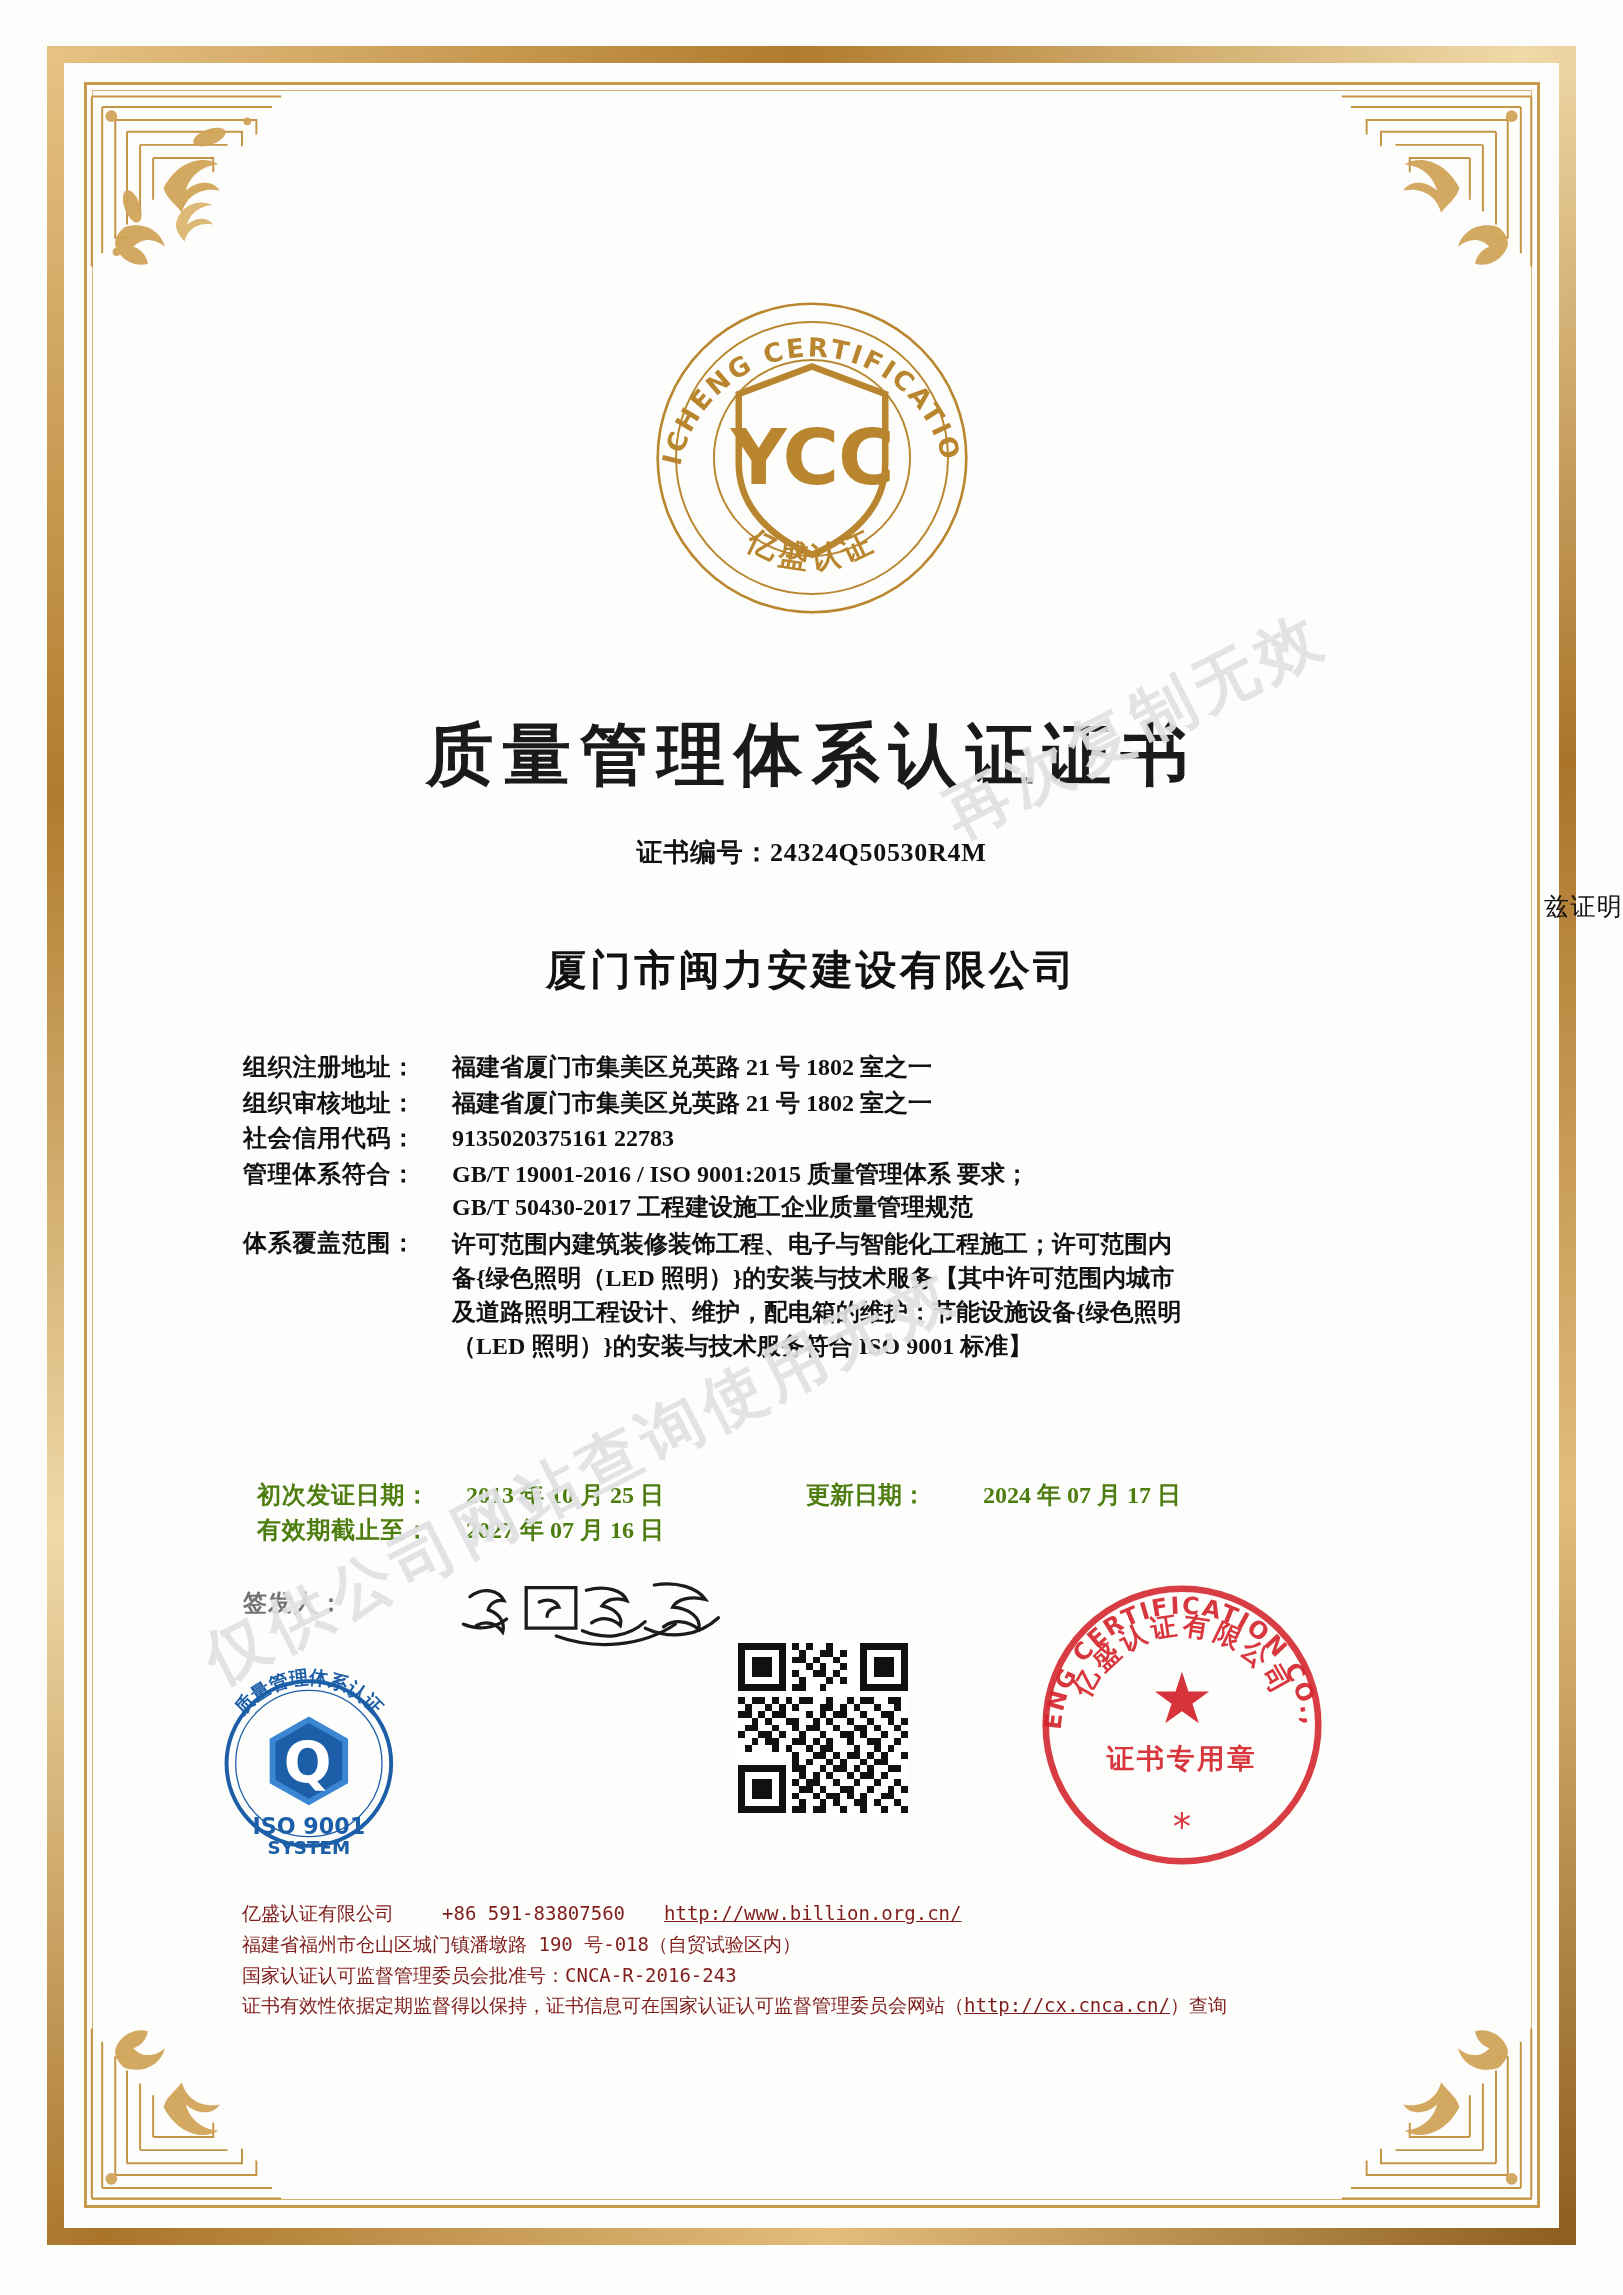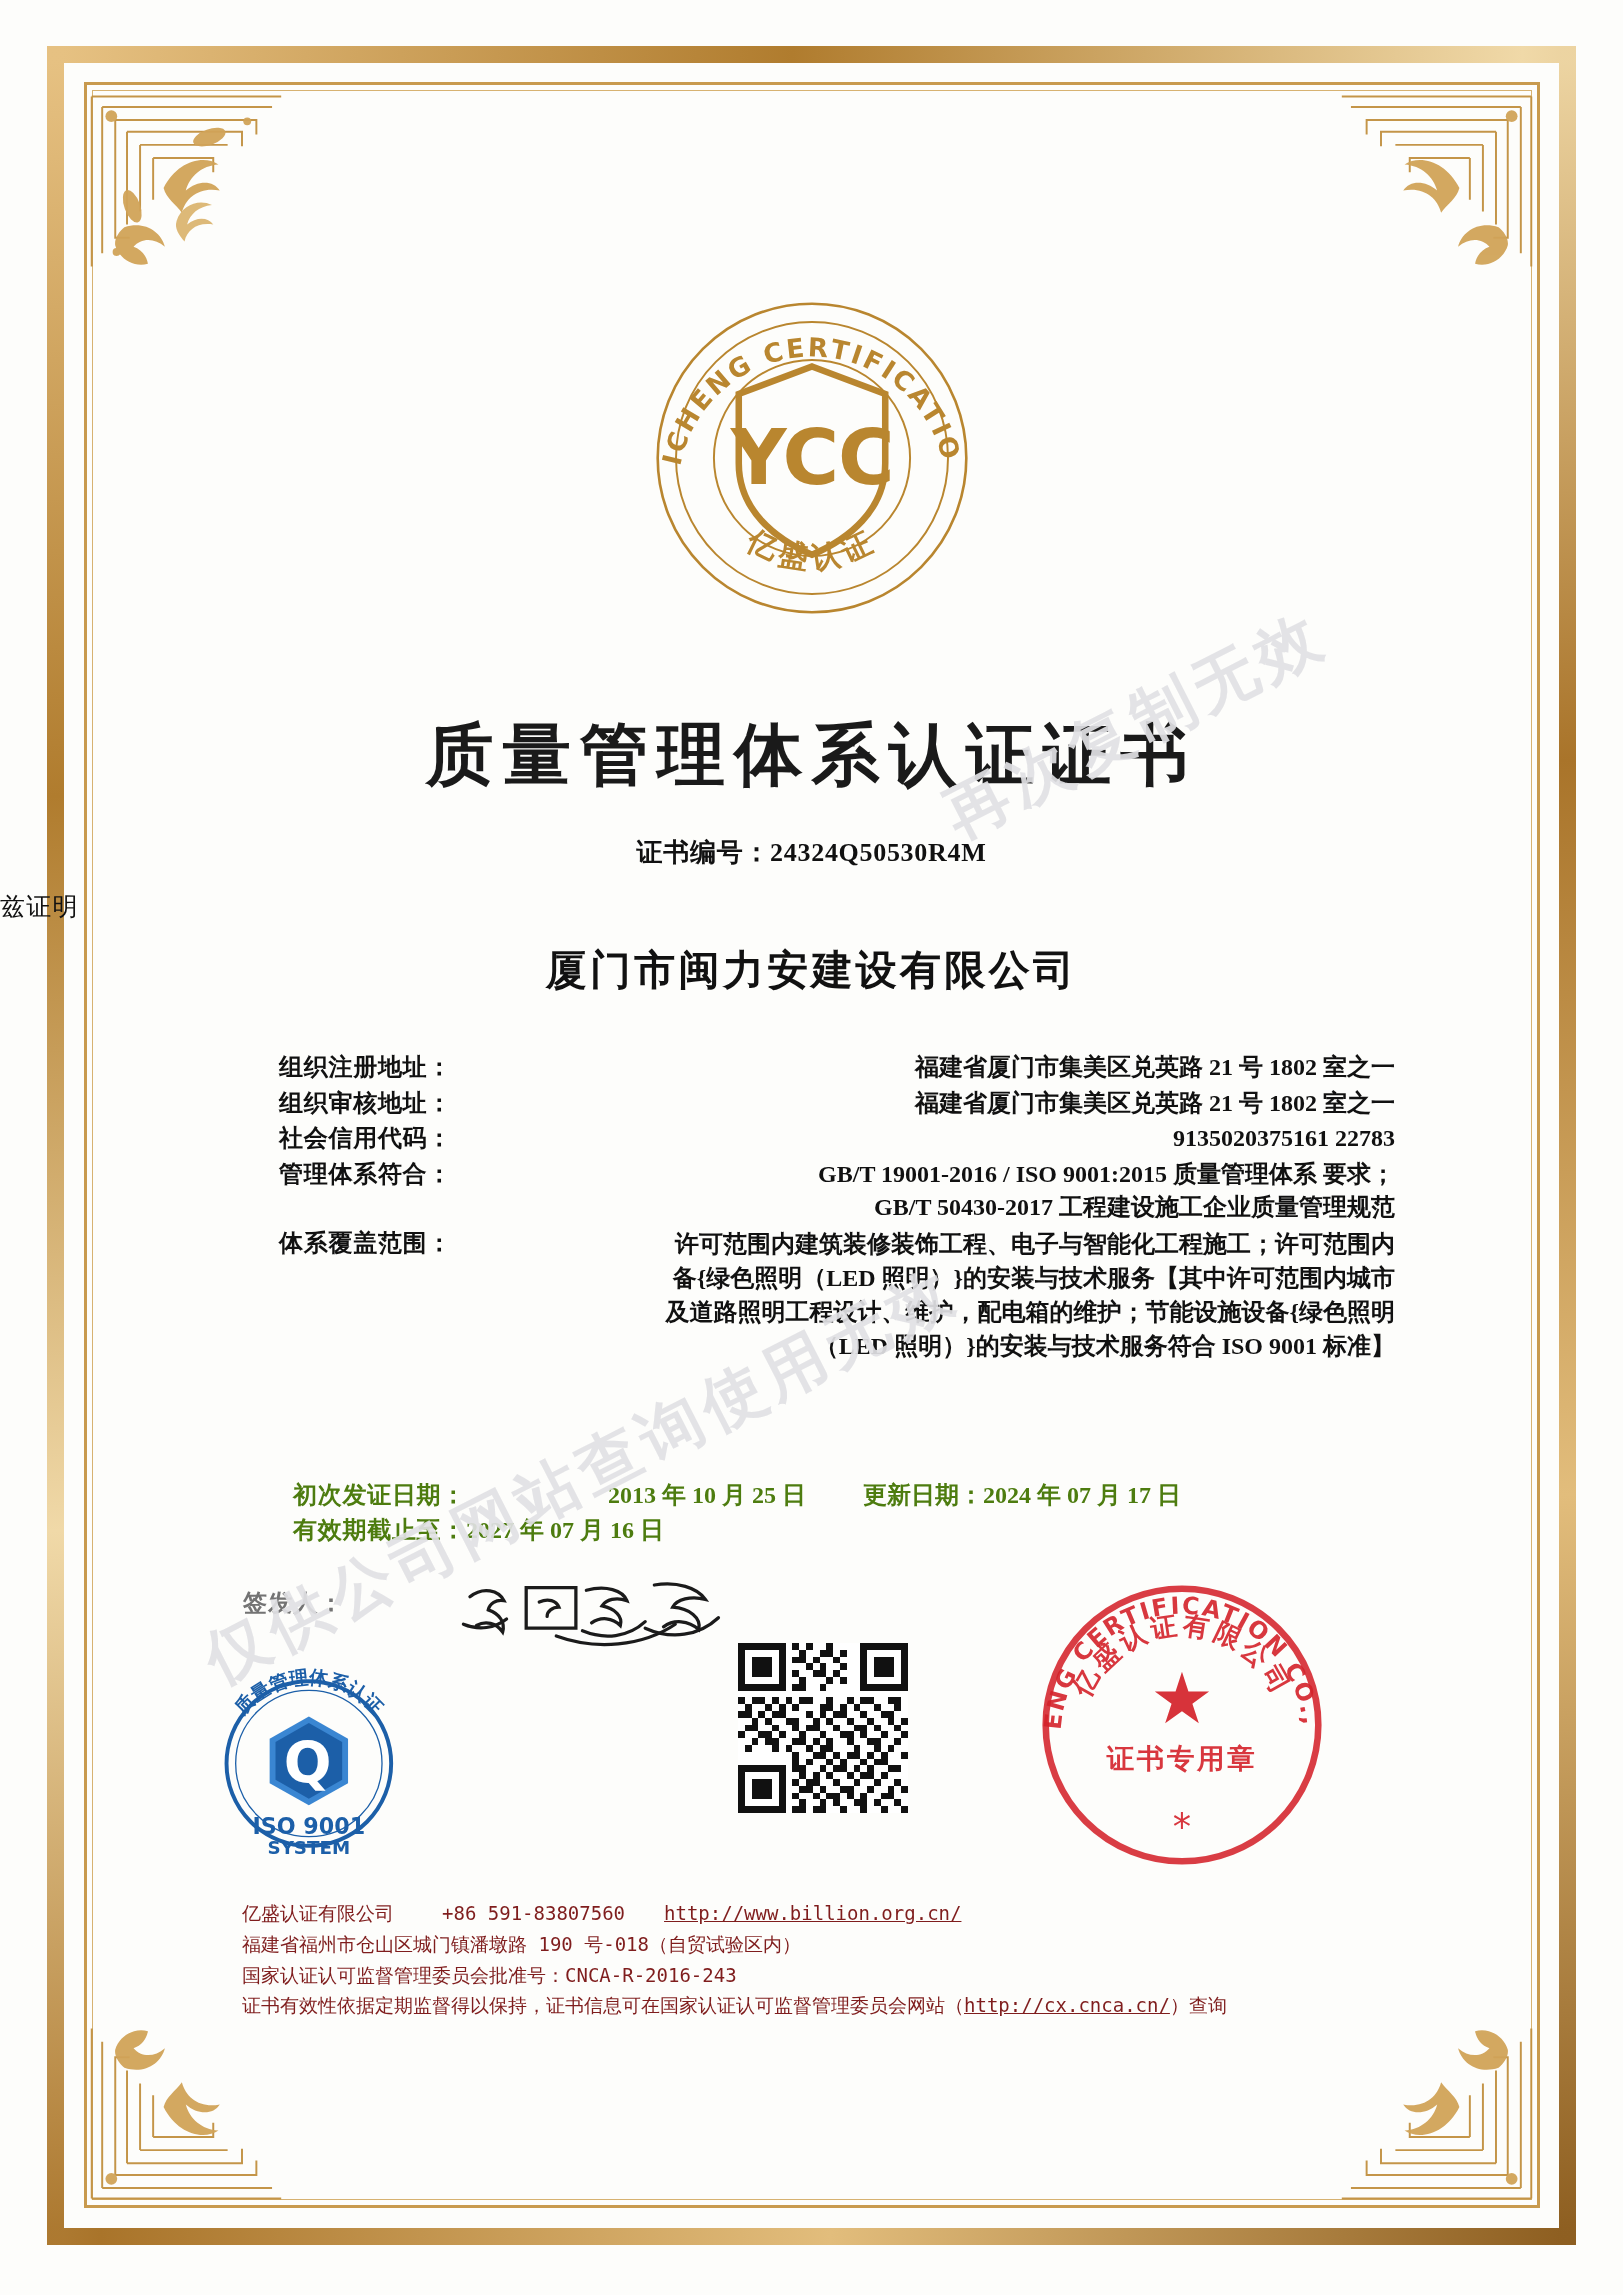--- a/index.html
+++ b/index.html
@@ -90,21 +90,21 @@
     text-align: center;
     font-size: 26px;
     font-weight: bold;
     color: #111;
     letter-spacing: 0.7px;
   }
   .attest {
     position: absolute;
     left: 0; right: 0;
     top: 890px;
-    text-align: left;
+    text-align: right;
     font-size: 25px;
     color: #111;
     letter-spacing: 1.3px;
   }
   .company {
     position: absolute;
     left: 0; right: 0;
     top: 943px;
     text-align: center;
     font-family: "DejaVu Sans", "Liberation Sans", sans-serif;
@@ -121,21 +121,20 @@
     top: 1051px;
     width: 1152px;
     font-size: 25px;
     color: #111;
     line-height: 1.38;
   }
   .row {
     display: flex;
     align-items: flex-start;
     margin-bottom: 2.6px;
-    text-align: right;
   }
   .row .lbl {
     width: 209px;
     flex: 0 0 209px;
     font-weight: bold;
     font-family: "DejaVu Sans", "Liberation Sans", sans-serif;
     font-size: 24px;
     letter-spacing: 0.7px;
     white-space: nowrap;
   }

